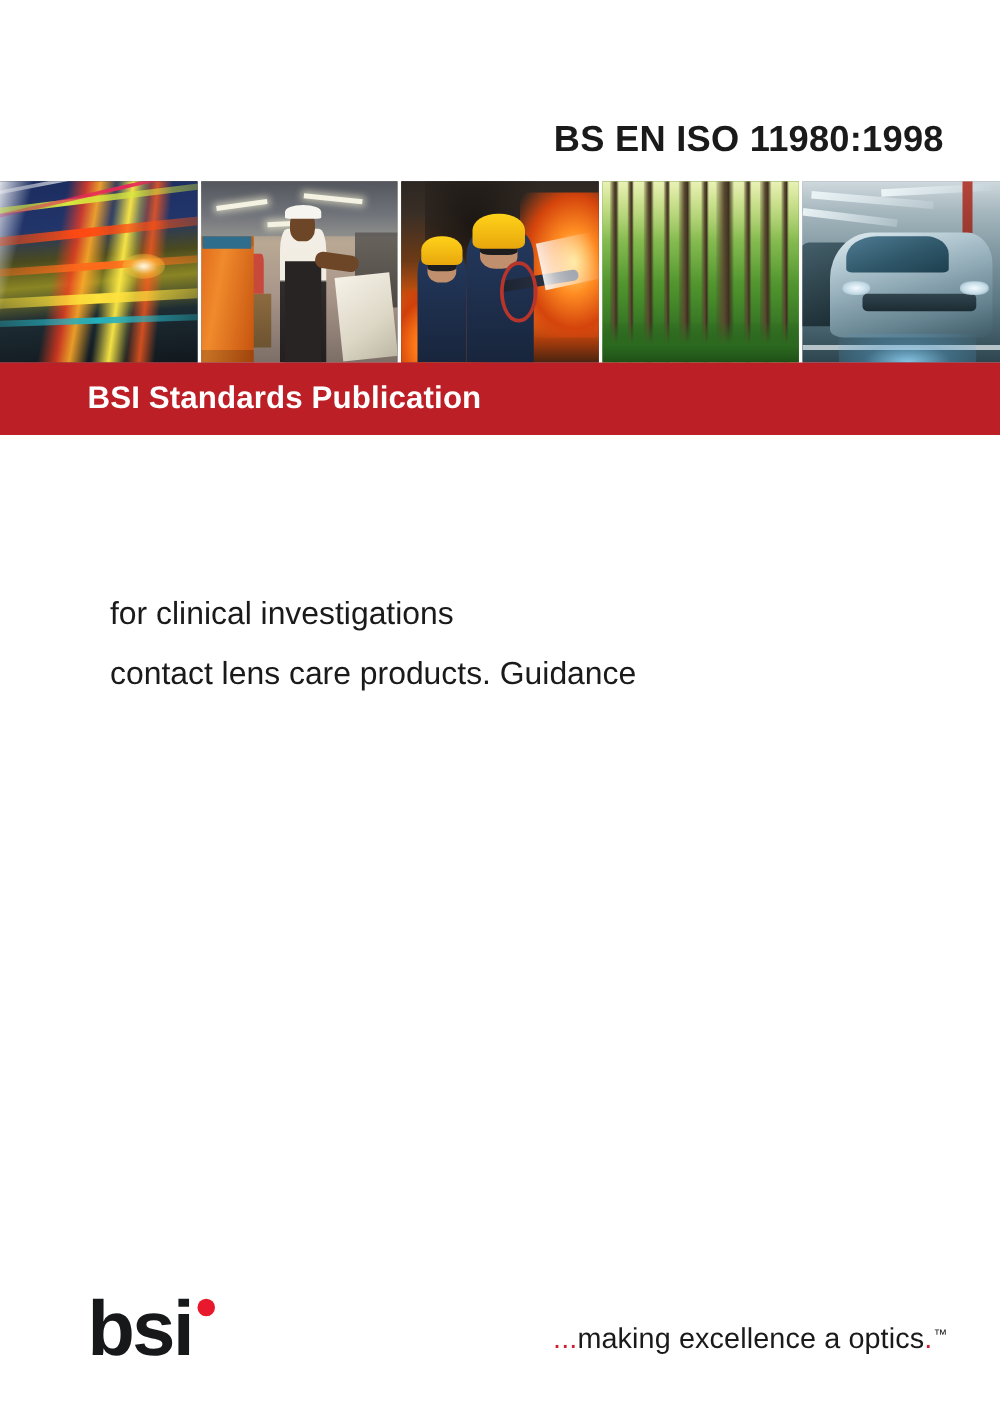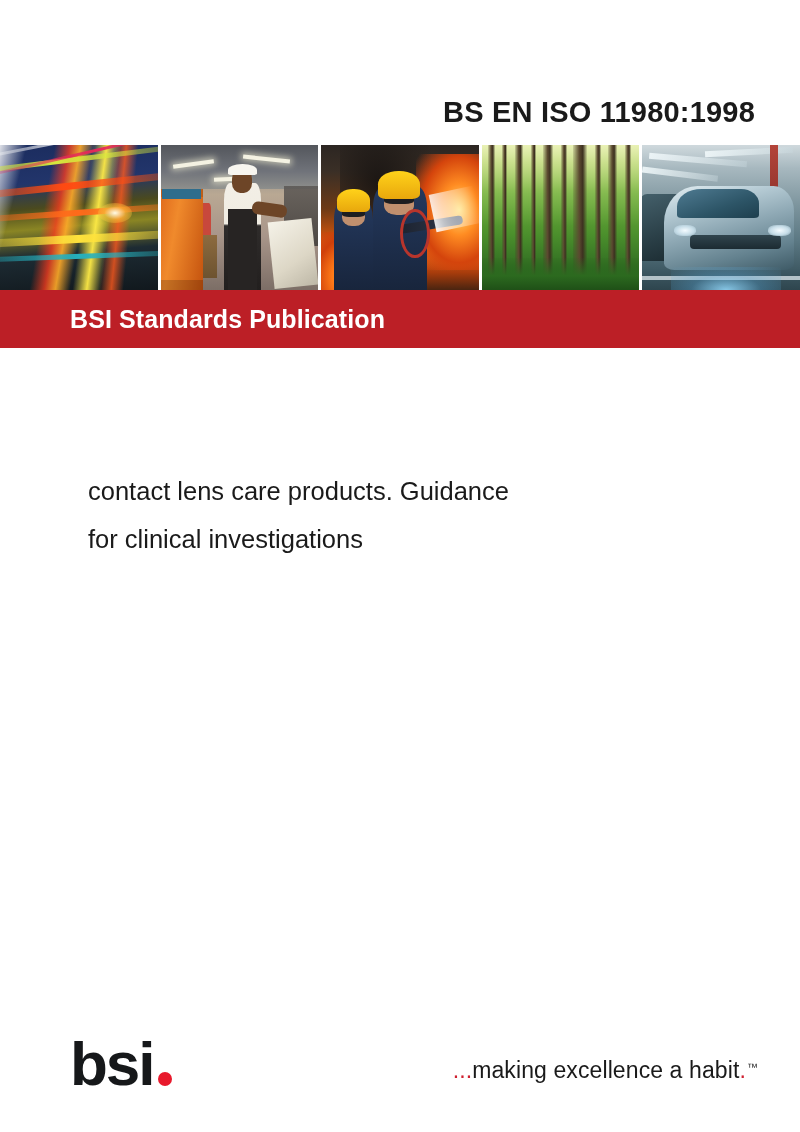--- a/index.html
+++ b/index.html
@@ -299,21 +299,20 @@
     color: #1a1a1a;
   }
   .doc-title .tline { display: block; white-space: nowrap; }
 
   
   .bsi-logo {
     position: absolute;
     left: 70px;
     bottom: 42px;
     display: flex;
-    align-items: flex-end;
     line-height: 1;
   }
   .bsi-logo .wordmark {
     font-size: 62px;
     font-weight: bold;
     color: #16181a;
     letter-spacing: -2px;
     line-height: 0.82;
   }
   .bsi-logo .dot {
@@ -424,24 +423,24 @@
     <span class="floorlight"></span>
   </div>
 
 </div>
 
 <div class="red-band">
   <span class="red-band-text">BSI Standards Publication</span>
 </div>
 
 <div class="doc-title">
+  <span class="tline">for clinical investigations</span>
   <span class="tline">contact lens care products. Guidance</span>
-  <span class="tline">for clinical investigations</span>
 </div>
 
 <div class="bsi-logo">
   <span class="wordmark">bsi</span>
   <span class="dot"></span>
 </div>
 
 <div class="tagline">
-  <span class="lead-dots">...</span><span>making excellence a habit</span><span class="end-dot">.</span><span class="tm">™</span>
+  <span class="lead-dots">...</span><span>making excellence a optics</span><span class="end-dot">.</span><span class="tm">™</span>
 </div>
 
 </body></html>

